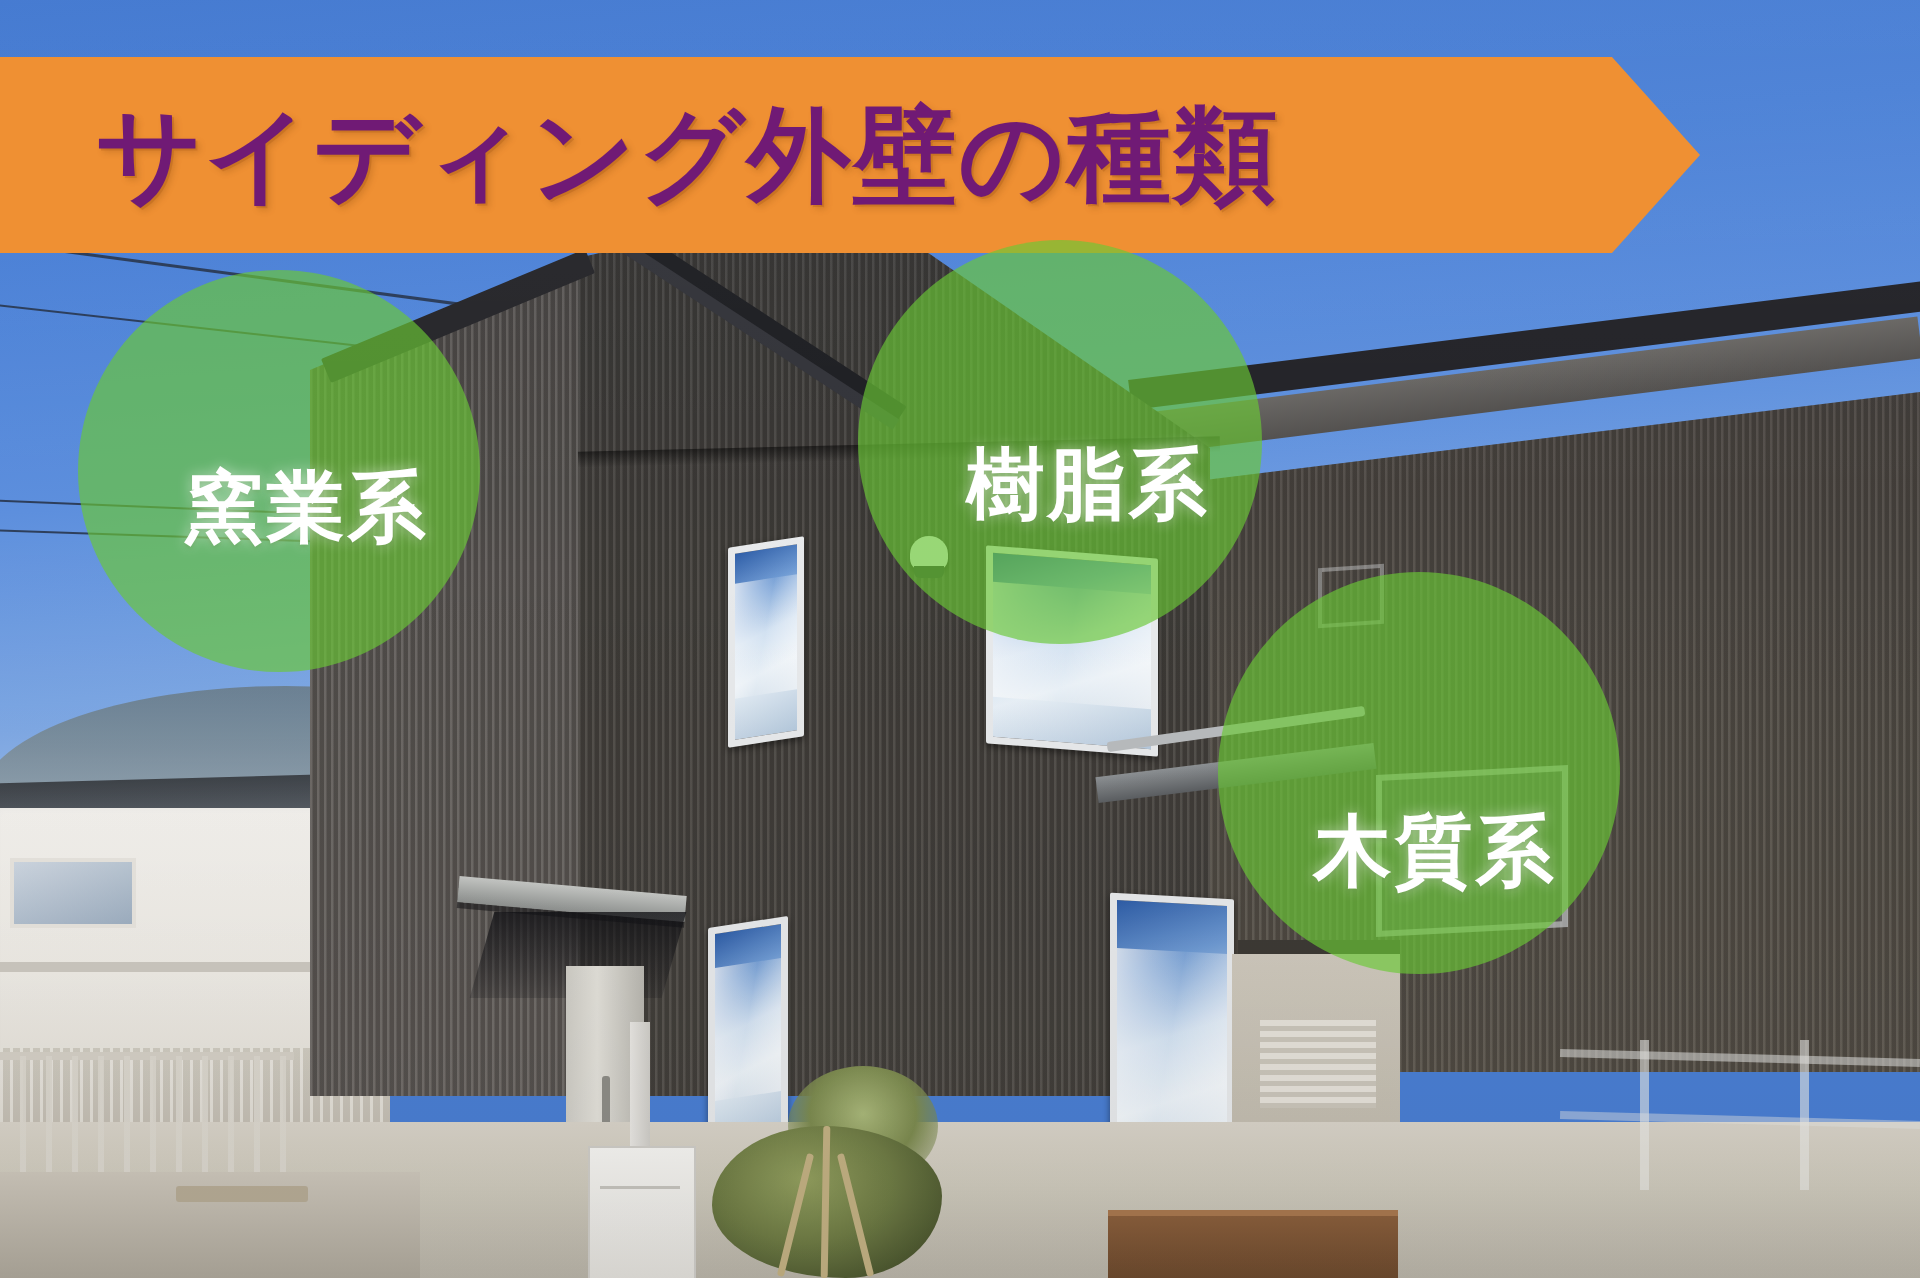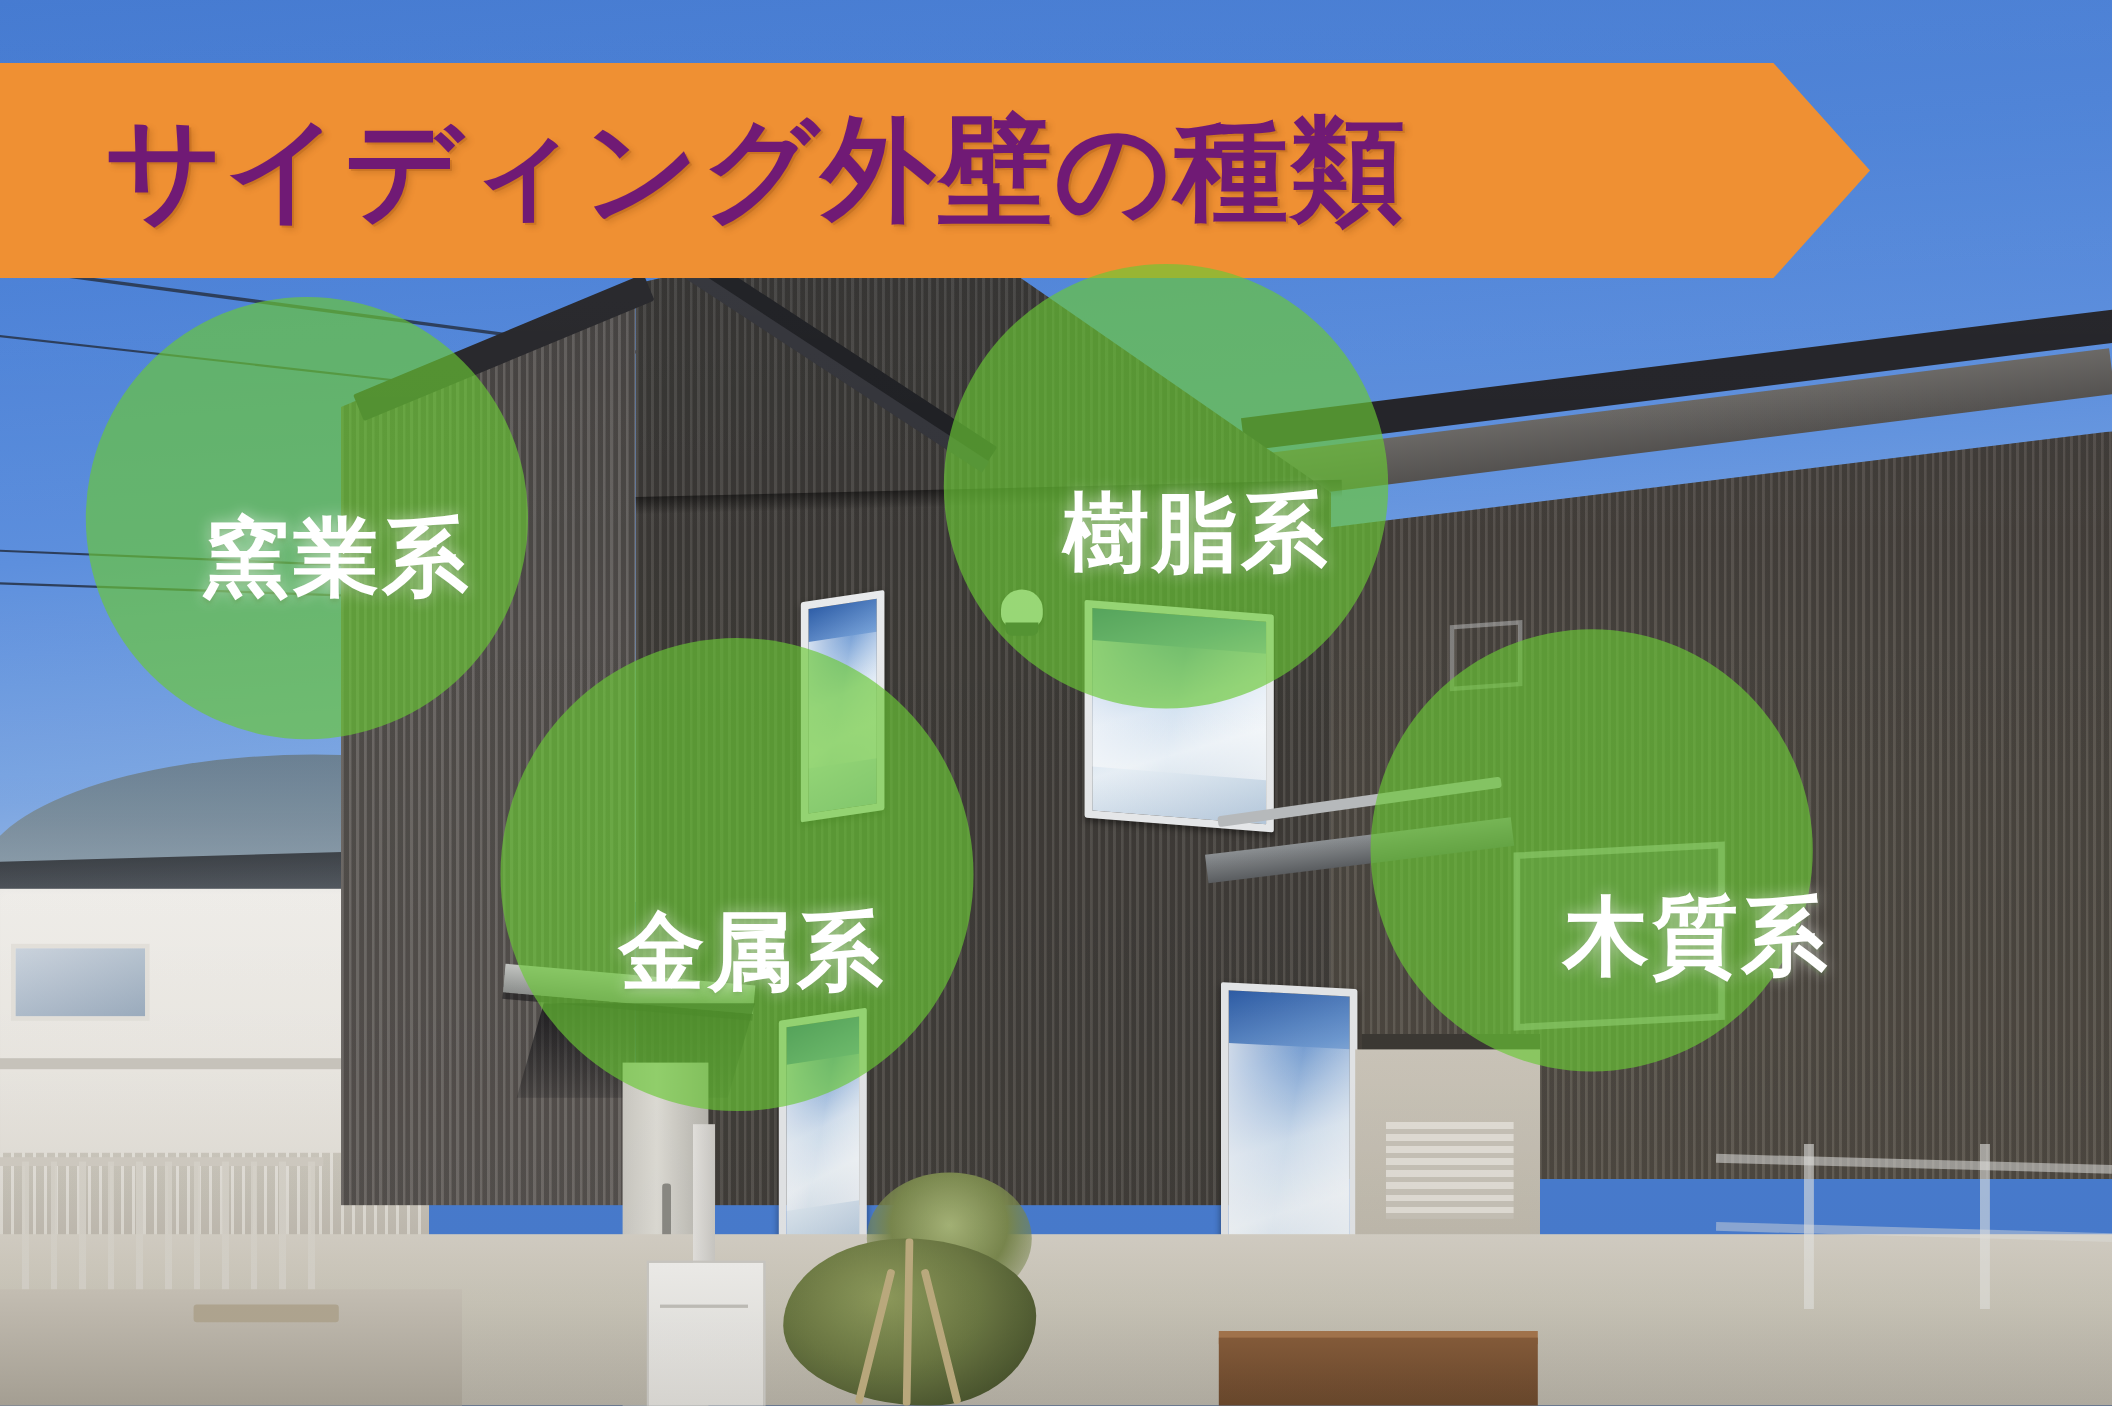--- a/index.html
+++ b/index.html
@@ -367,21 +367,21 @@
     font-weight: bold;
     letter-spacing: 3px;
     line-height: 1;
     white-space: nowrap;
     text-shadow: 0 0 14px rgba(255,255,255,.55), 0 2px 4px rgba(60,120,30,.35);
   }
 
   .bubble-1 { left: 78px;   top: 270px; width: 402px; height: 402px; }
   .bubble-2 { left: 858px;  top: 240px; width: 404px; height: 404px; }
   .bubble-3 { left: 455px;  top: 580px; width: 430px; height: 430px; }
-  .bubble-4 { left: 1246px; top: 572px; width: 402px; height: 402px; justify-content: flex-end; }
+  .bubble-4 { left: 1218px; top: 572px; width: 402px; height: 402px; }
 
   
   .bubble-1 .bubble-label { transform: translate(28px, 36px); }
   .bubble-2 .bubble-label { transform: translate(28px, 42px); }
   .bubble-3 .bubble-label { transform: translate(14px, 70px); }
   .bubble-4 .bubble-label { transform: translate(16px, 78px); }
 </style>
 </head>
 <body>
 
@@ -469,21 +469,18 @@
   </div>
 
   <div class="bubble bubble-2">
     <span class="bubble-label">樹脂系</span>
   </div>
 
   <div class="bubble bubble-1">
     <span class="bubble-label">窯業系</span>
   </div>
 
-  <div class="bubble bubble-3">
-    <span class="bubble-label">金属系</span>
-  </div>
 
   <div class="bubble bubble-4">
     <span class="bubble-label">木質系</span>
   </div>
 
 </div>
 
 </body></html>

